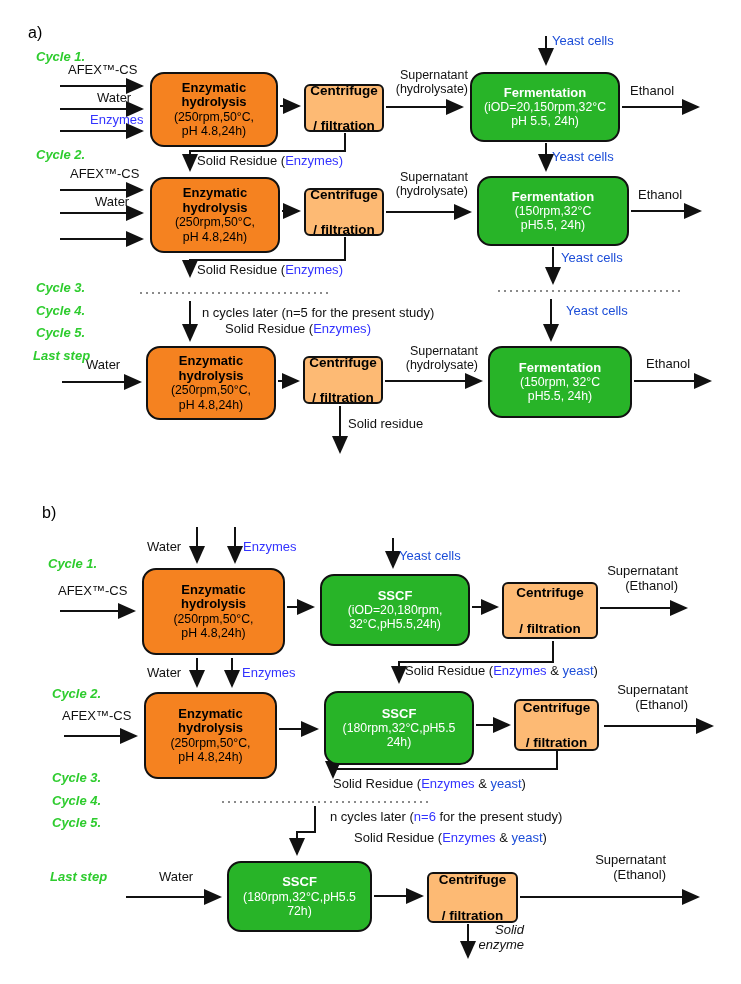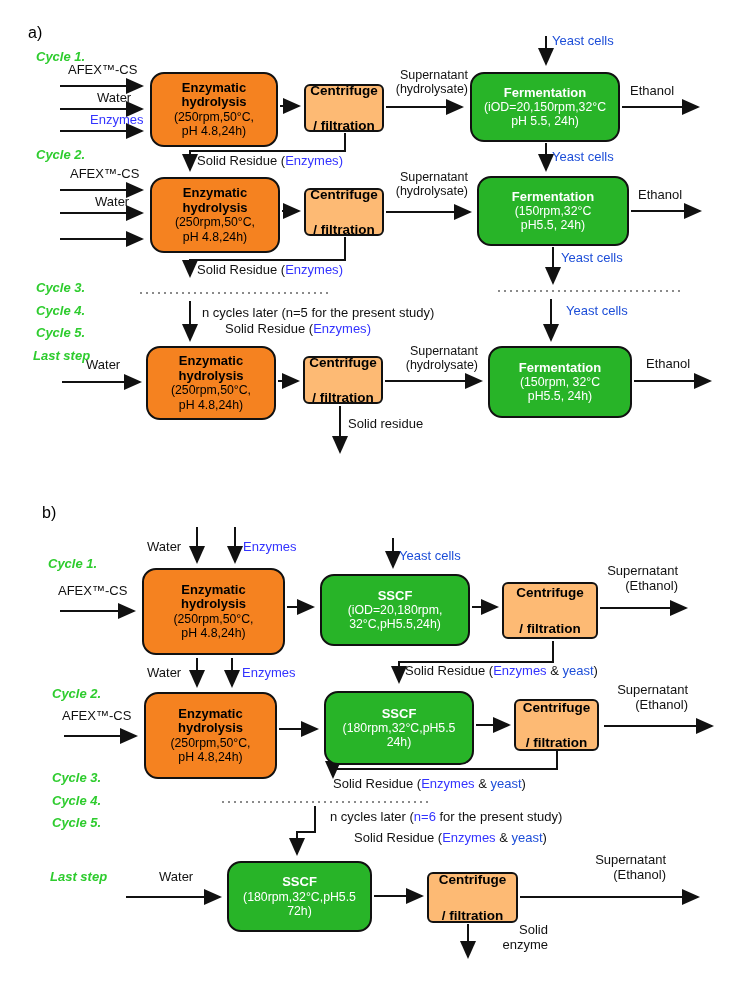--- a/index.html
+++ b/index.html
@@ -266,18 +266,18 @@
     <div class="bp">72h)</div>
   </div>
   <div class="box cfbox" style="left:427px;top:872px;width:91px;height:51px;">
     <div class="cft">Centrifuge</div>
     <div class="cft">/ filtration</div>
   </div>
   <div class="stack" style="left:576px;top:853px;width:90px;font-size:13px;">
     <div>Supernatant</div>
     <div>(Ethanol)</div>
   </div>
-  <div class="stack" style="left:488px;top:923px;width:60px;font-size:13px;">
+  <div class="stack" style="left:464px;top:923px;width:60px;font-size:13px;font-style:italic;">
     <div>Solid</div>
     <div>enzyme</div>
   </div>
 
 </div>
 
 </body></html>

